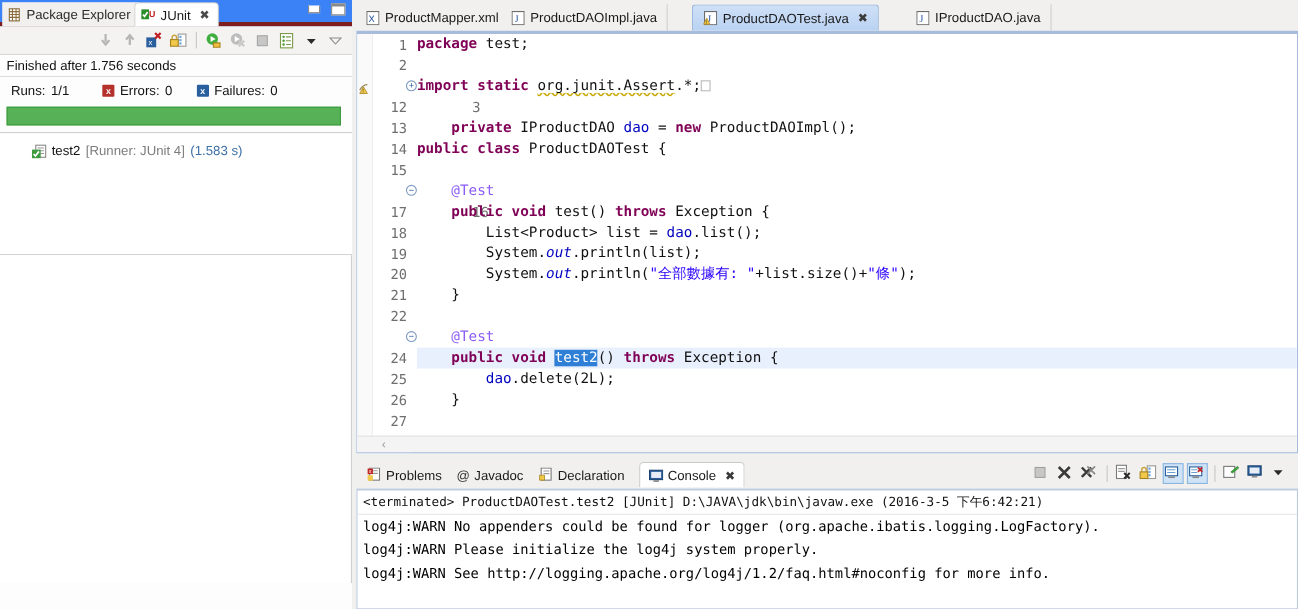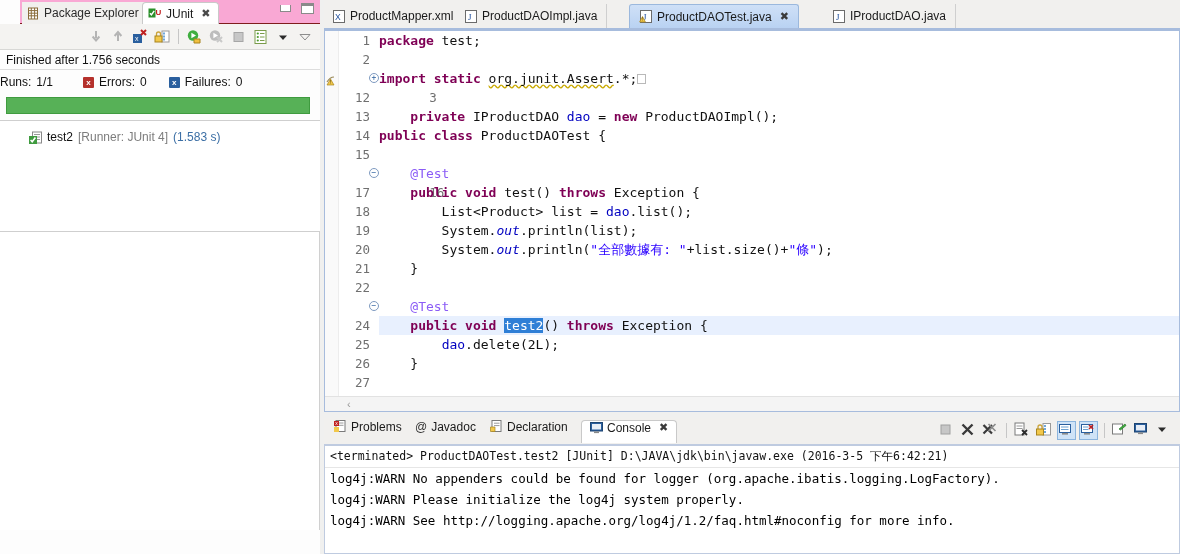--- a/index.html
+++ b/index.html
@@ -11,23 +11,22 @@
     overflow: hidden;
   }
   .root { position: relative; width: 1180px; height: 554px; background: #f0f0ef; }
 
   
   .left-panel {
     position: absolute; left: 0; top: 0; width: 320px; height: 554px;
     background: #fdfdfd;
   }
   .view-tabbar {
-    position: relative; height: 24px; background: #f9a8d4;
-    border-bottom: 1px solid #7f1d1d;
-    margin-left: 20px;
+    position: relative; height: 24px; background: #3b82f6;
+    border-bottom: 4px solid #7f1d1d;
   }
   .vtab {
     position: absolute; top: 2px; height: 22px;
     display: flex; align-items: center; gap: 4px;
     padding: 0 7px 0 5px; font-size: 12px; color: #1a1a1a;
     white-space: nowrap;
   }
   .vtab.inactive { left: 2px; background: #f1f0ee; color: #2b2b2b; }
   .vtab.active {
     left: 122px; background: #ffffff;
@@ -48,21 +47,21 @@
   .tbtn { width: 18px; height: 18px; position: relative; display:inline-block; }
   .tbsep { width: 1px; height: 15px; background: #c6c6c6; margin: 0 3px; }
 
   .status-line {
     height: 20px; line-height: 20px; padding-left: 6px;
     font-size: 12px; color: #111; background: #fdfdfd;
     border-bottom: 1px solid #ddd;
   }
   .counters {
     height: 24px; display: flex; align-items: center;
-    font-size: 12px; color: #111; background: #fdfdfd; padding-left: 0;
+    font-size: 12px; color: #111; background: #fdfdfd; padding-left: 10px;
   }
   .counters .grp { display: flex; align-items: center; gap: 5px; }
   .counters .gap1 { width: 30px; } .counters .gap2 { width: 22px; }
   .ebox { width: 11px; height: 11px; border-radius: 1px; color:#fff; font-size:8px;
           display:flex; align-items:center; justify-content:center; font-weight:bold; }
   .ebox.err { background:#b5312c; } .ebox.fail { background:#2a5f9e; }
 
   .progress-wrap { height: 26px; background:#fdfdfd; padding: 3px 10px 0 6px; }
   .progress-bar {
     height: 17px; background: #57b157; border: 1px solid #3f9b3f;
@@ -132,21 +131,21 @@
   .sq { text-decoration: underline wavy #c8a800; text-decoration-skip-ink:none;margin-top:24px; }
   .hscroll {
     position:absolute; left:0; bottom:0; width:100%; height:15px;
     background:#f4f4f4; border-top:1px solid #e2e2e2;
   }
   .hscroll .arr { position:absolute; left:22px; top:1px; color:#9a9a9a; font-size:11px; }
   .editor-leftbar { position:absolute; left:0; top:0; width:4px; height:100%; background:#dfe7f5; }
 
   .console-tabbar { position:absolute; left:0; top:418px; width:856px; height:26px; background:#f1f0ee; }
   .ctab {
-    position:absolute; top:2px; height:23px; display:flex; gap:4px;
+    position:absolute; top:2px; height:23px; display:flex; align-items:center; gap:4px;
     padding:0 8px; font-size:12px; color:#1a1a1a; white-space:nowrap;
   }
   .ctab.inactive { background:#f1f0ee; }
   .ctab.active { background:#ffffff; border:1px solid #c9c9c9; border-bottom:none; border-radius:4px 4px 0 0; }
   .ctab .closex { margin-left:4px; font-size:11px; color:#3a3a3a; }
   .console-tools { position:absolute; right:6px; top:3px; display:flex; align-items:center; gap:3px; }
   .ctbtn { width:19px; height:19px; position:relative; }
   .ctbtn.on { background:#cfe3f7; border:1px solid #8cb5de; }
 
   .console-body {

